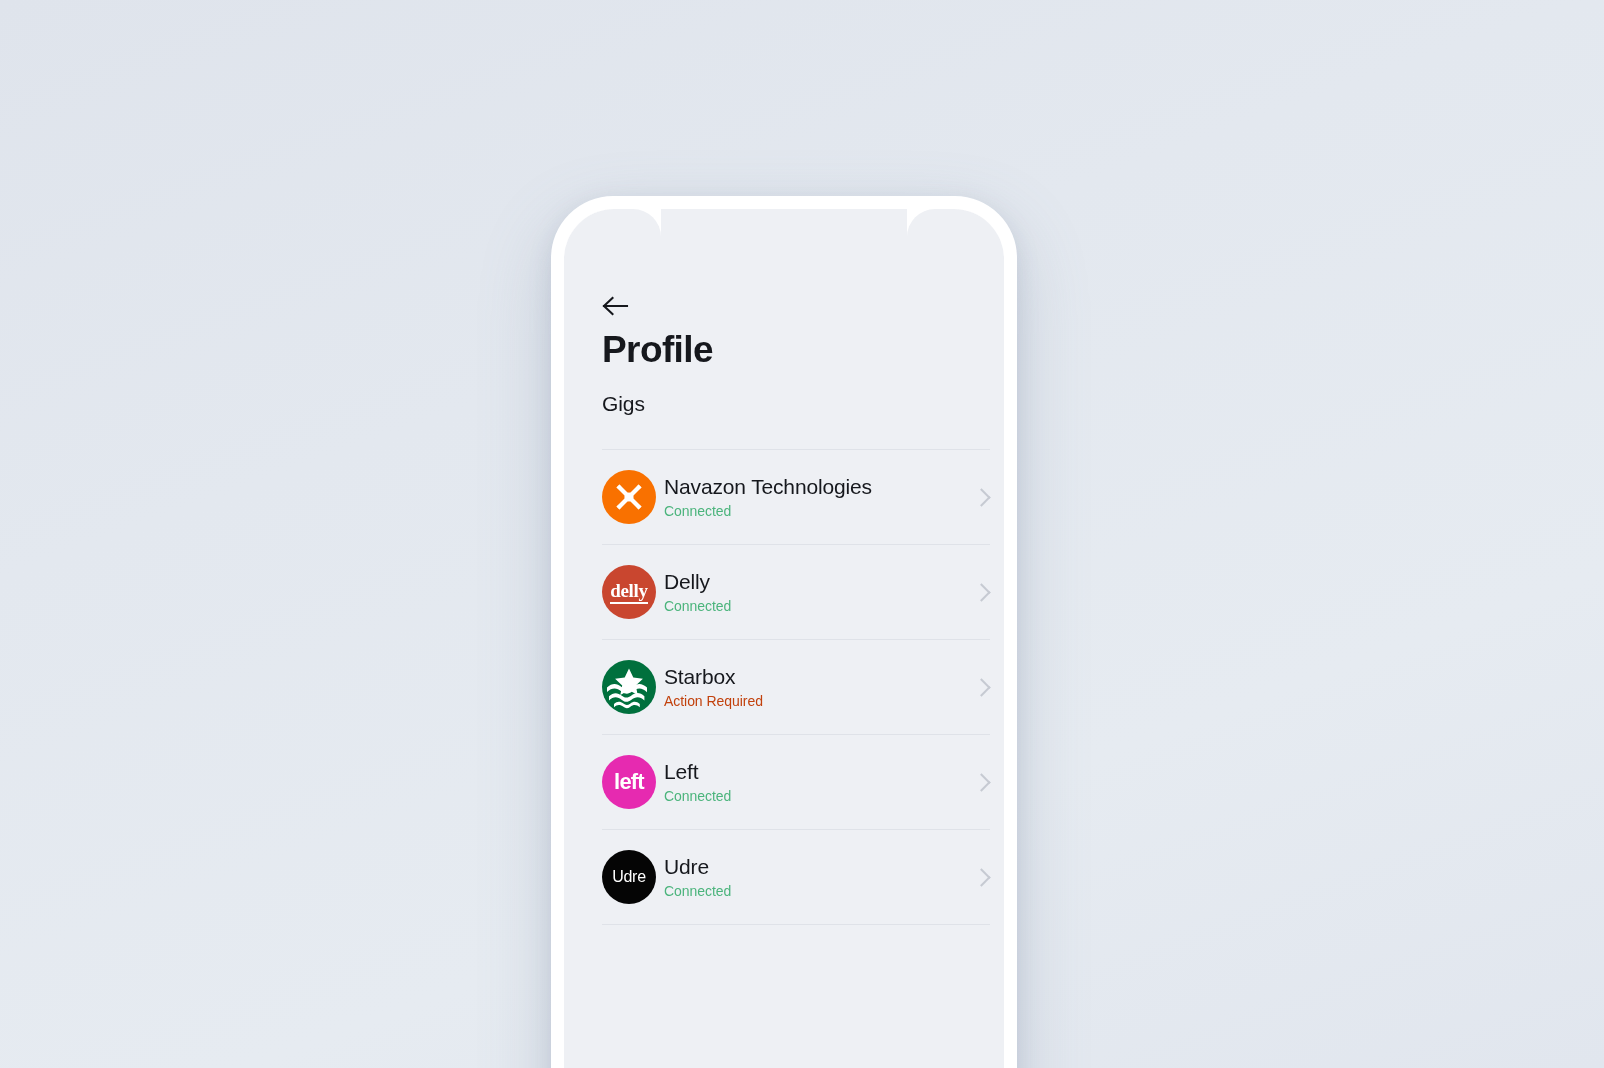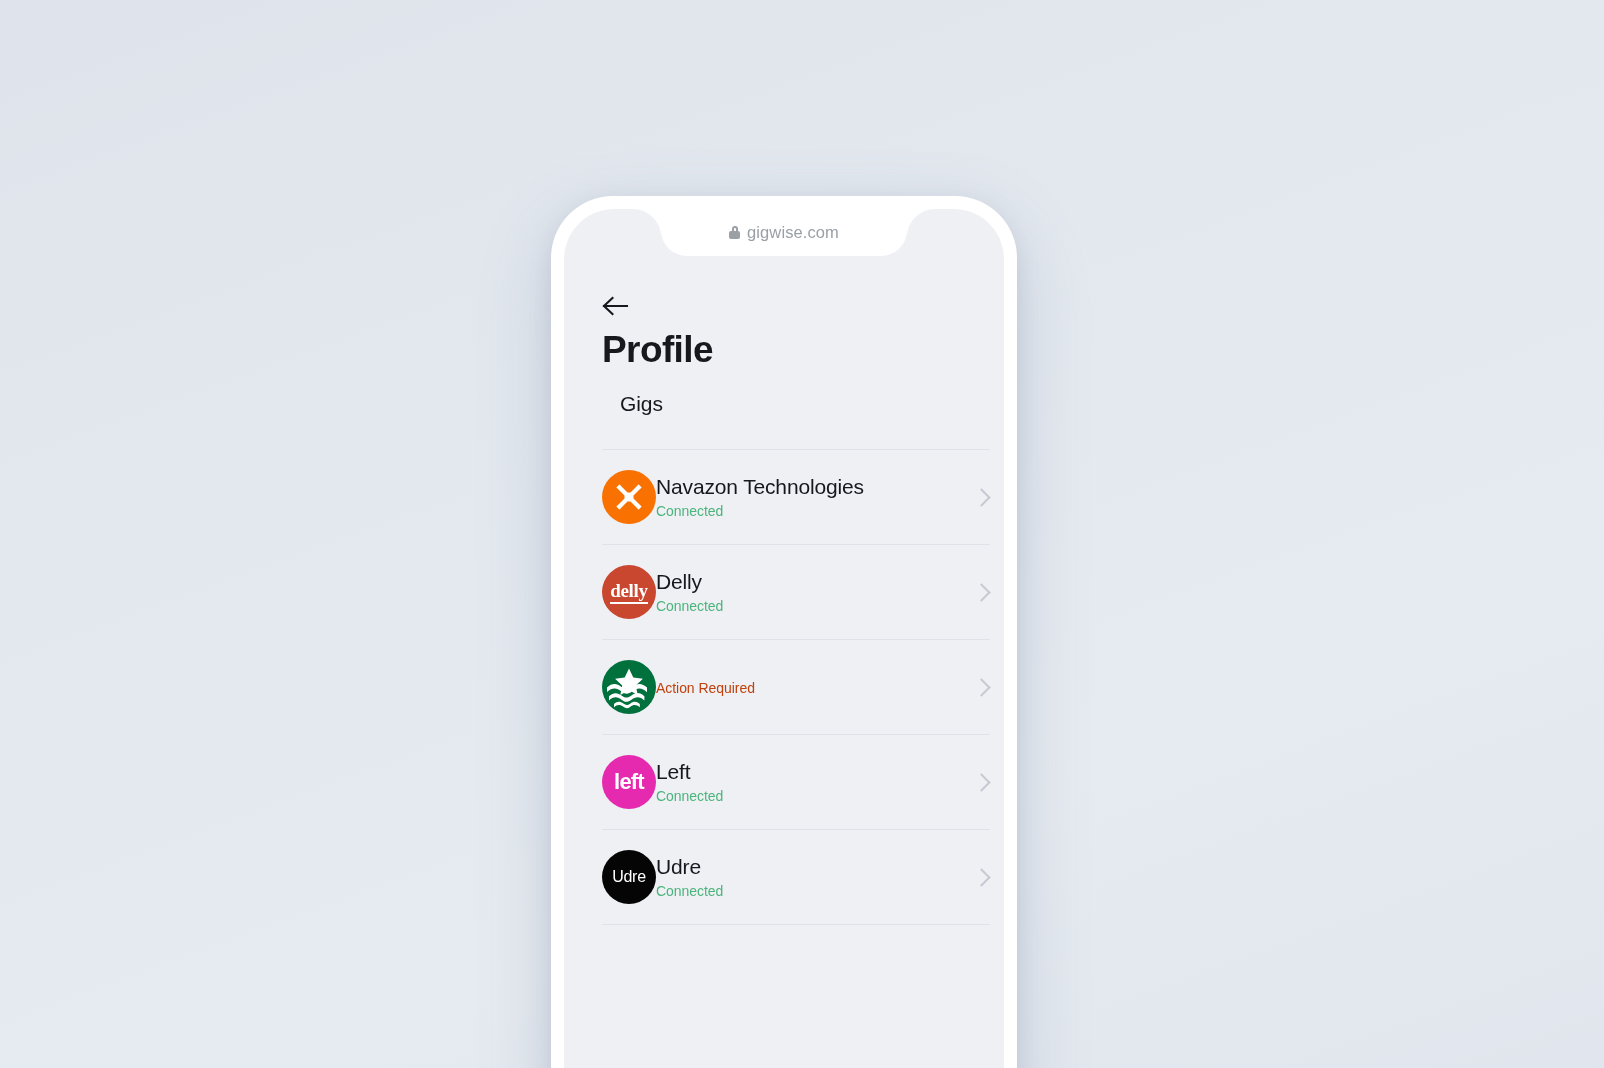--- a/index.html
+++ b/index.html
@@ -163,21 +163,20 @@
   }
 
   #section-label {
     position: absolute;
     left: 38px;
     top: 136px;
     font-size: 21px;
     font-weight: 400;
     color: #16181d;
     letter-spacing: -0.1px;
-    margin-left: 18px;
   }
 
   #gig-list {
     position: absolute;
     left: 38px;
     top: 193px;
     width: 388px;
     border-top: 1px solid #dfe2e8;
   }
 
@@ -195,21 +194,21 @@
     border-radius: 50%;
     flex: 0 0 auto;
     position: relative;
     overflow: hidden;
     display: flex;
     align-items: center;
     justify-content: center;
   }
 
   .gig-text {
-    margin-left: 0;
+    margin-left: 8px;
     flex: 1 1 auto;
     min-width: 0;
   }
 
   .gig-name {
     font-size: 21px;
     color: #16181d;
     font-weight: 400;
     letter-spacing: -0.15px;
     line-height: 1.25;
@@ -276,27 +275,20 @@
 <body>
 
 <div id="phone-frame">
   <div id="phone-screen">
 
     <div id="browser-chrome"></div>
     <div id="screen-body"></div>
     <div id="notch-left-fill"></div>
     <div id="notch-right-fill"></div>
 
-    <div id="notch-bar">
-      <span id="url-lock">
-        <span class="shackle"></span>
-          <span class="body"></span>
-      </span>
-      <span id="url-text">gigwise.com</span>
-    </div>
 
     <div id="app-content">
 
       <div id="back-arrow">
         <svg width="28" height="22" viewBox="0 0 28 22" fill="none" aria-hidden="true">
           <path d="M2 11 H25" stroke="#16181d" stroke-width="2.1" stroke-linecap="square"></path>
           <path d="M10.5 3 L2 11 L10.5 19" stroke="#16181d" stroke-width="2.1" stroke-linecap="square" stroke-linejoin="miter" fill="none"></path>
         </svg>
       </div>
 
@@ -344,20 +336,21 @@
             <svg width="54" height="54" viewBox="0 0 54 54" aria-hidden="true">
               <g fill="#ffffff">
                 <path d="M27 8.5 l4.3 9.1 9.6 1.2 -7.1 6.6 1.9 9.7 -8.7-4.9 -8.7 4.9 1.9-9.7 -7.1-6.6 9.6-1.2 Z"></path>
                 <path d="M5 27.5 c5-4.6 9.5-4.6 14.6-0.6 c3.6 2.9 6.8 2.9 10.4 0.1 c5.4-4.2 10-4.1 15 0.6 l0 4.6 c-5-4.7-9.6-4.8-15-0.6 c-3.6 2.8-6.8 2.8-10.4-0.1 c-5.1-4-9.6-4-14.6 0.6 Z"></path>
                 <path d="M7 36.2 c4.4-4 8.4-4 12.9-0.5 c3.2 2.5 6 2.5 9.2 0.1 c4.8-3.7 8.8-3.6 13.3 0.5 l0 4.2 c-4.5-4.1-8.5-4.2-13.3-0.5 c-3.2 2.4-6 2.4-9.2-0.1 c-4.5-3.5-8.5-3.5-12.9 0.5 Z"></path>
                 <path d="M12 44 c3.2-2.9 6.1-2.9 9.4-0.4 c2.3 1.8 4.4 1.8 6.7 0.1 c3.5-2.7 6.4-2.6 9.7 0.4 l0 3.2 c-3.3-3-6.2-3.1-9.7-0.4 c-2.3 1.7-4.4 1.7-6.7-0.1 c-3.3-2.5-6.2-2.5-9.4 0.4 Z"></path>
               </g>
             </svg>
           </div>
           <div class="gig-text">
+            <div class="gig-name">Starbox</div>
             <div class="gig-status status-action">Action Required</div>
           </div>
           <div class="chevron"></div>
         </div>
 
         <div class="gig-row">
           <div class="gig-logo logo-left">
             <span class="logo-word left-word">left</span>
           </div>
           <div class="gig-text">

